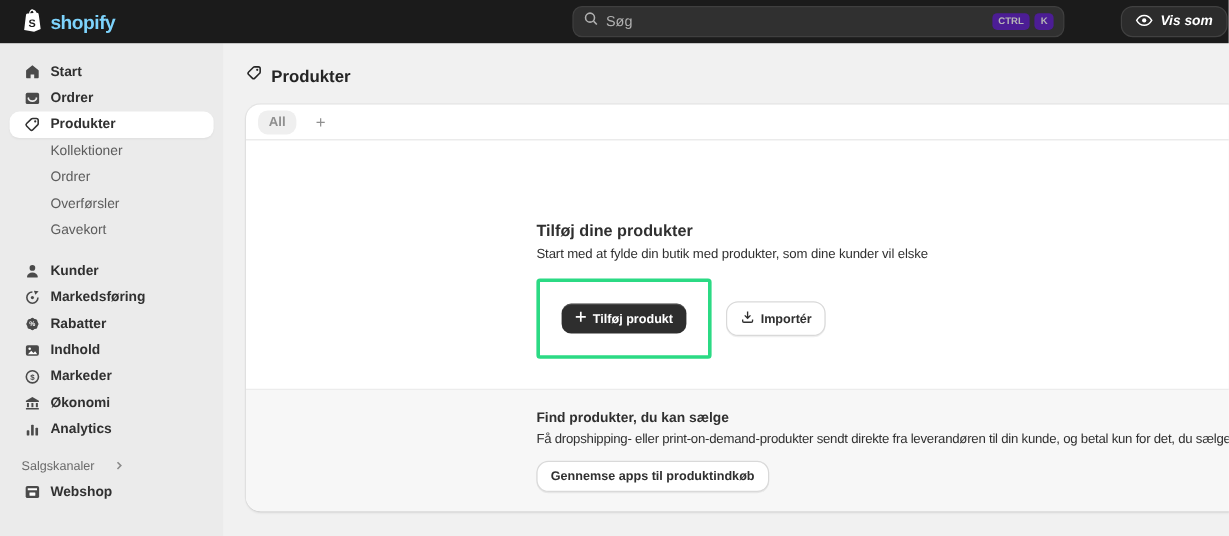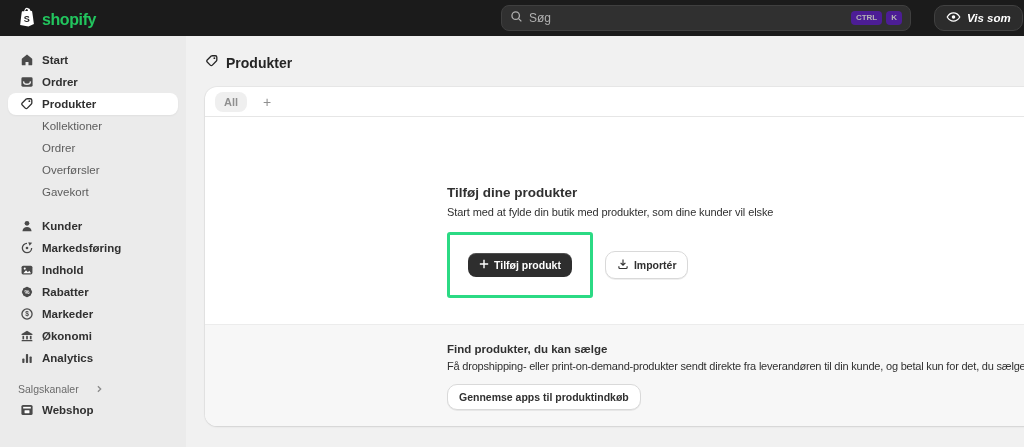--- a/index.html
+++ b/index.html
@@ -2,22 +2,22 @@
 <html><head>
 <meta charset="utf-8">
 <style>
   * { margin:0; padding:0; box-sizing:border-box; }
   html,body { width:1024px; height:447px; overflow:hidden;
     font-family:"Liberation Sans", sans-serif; background:#f1f1f1; }
 
   
   .topbar { position:relative; height:36px; background:#1b1b1b; }
   .logo { position:absolute; left:16px; top:6px; display:flex; align-items:center; gap:5px; }
-  .logo-text { color:#22c55e; font-size:16px; font-weight:bold; letter-spacing:-.4px; }
-  .searchbox { position:absolute; left:501px; top:5px; width:410px; height:26px;
+  .logo-text { color:#7dd3fc; font-size:16px; font-weight:bold; letter-spacing:-.4px; }
+  .searchbox { position:absolute; left:477px; top:5px; width:410px; height:26px;
     background:#303030; border:1px solid #3f3f3f; border-radius:8px;
     display:flex; align-items:center; padding:0 8px; gap:6px; }
   .search-text { color:#b0b0b0; font-size:12px; }
   .kbd-group { margin-left:auto; display:flex; gap:4px; }
   .kbd { background:#4c1d95; color:#b5b5b5; font-size:8px; font-weight:bold;
     border-radius:4px; padding:3px 5px; line-height:1; }
   .viewas { position:absolute; left:934px; top:5px; height:26px; padding:0 11px;
     background:#2c2c2c; border:1px solid #414141; border-radius:10px;
     display:flex; align-items:center; gap:6px; color:#fff; font-size:11.5px; font-weight:bold; cursor:pointer;font-style:italic; }
 
@@ -161,37 +161,37 @@
             <path fill="#4a4a4a" d="M9.4 1.5 13.9 2l-3 3.3Z"></path>
             <circle cx="8" cy="8" r="1.5" fill="#4a4a4a"></circle>
           </svg>
       </span>
       <span class="nav-label">Markedsføring</span>
     </div>
 
     <div class="nav-item">
       <span class="nav-icon">
         <svg width="14" height="14" viewBox="0 0 16 16">
+            <rect x="3.2" y="3.2" width="9.6" height="9.6" rx="2.4" fill="#4a4a4a"></rect>
+            <rect x="3.2" y="3.2" width="9.6" height="9.6" rx="2.4" fill="#4a4a4a" transform="rotate(45 8 8)"></rect>
+            <text x="8" y="10.3" text-anchor="middle" font-size="6.5" font-weight="bold" fill="#fff" font-family="Liberation Sans, sans-serif">%</text>
+          </svg>
+      </span>
+      <span class="nav-label">Rabatter</span>
+    </div>
+
+    <div class="nav-item">
+      <span class="nav-icon">
+        <svg width="14" height="14" viewBox="0 0 16 16">
             <rect x="1.8" y="3" width="12.4" height="10" rx="1.8" fill="#4a4a4a"></rect>
             <circle cx="5.4" cy="6.4" r="1.2" fill="#fff"></circle>
             <path fill="#fff" d="m3.8 11.6 3.1-3.2 2.1 2.1 1.6-1.6 2 2.7H4Z"></path>
           </svg>
       </span>
       <span class="nav-label">Indhold</span>
-    </div>
-
-    <div class="nav-item">
-      <span class="nav-icon">
-        <svg width="14" height="14" viewBox="0 0 16 16">
-            <rect x="3.2" y="3.2" width="9.6" height="9.6" rx="2.4" fill="#4a4a4a"></rect>
-            <rect x="3.2" y="3.2" width="9.6" height="9.6" rx="2.4" fill="#4a4a4a" transform="rotate(45 8 8)"></rect>
-            <text x="8" y="10.3" text-anchor="middle" font-size="6.5" font-weight="bold" fill="#fff" font-family="Liberation Sans, sans-serif">%</text>
-          </svg>
-      </span>
-      <span class="nav-label">Rabatter</span>
     </div>
 
     <div class="nav-item">
       <span class="nav-icon">
         <svg width="14" height="14" viewBox="0 0 16 16">
             <circle cx="8" cy="8" r="5.8" fill="none" stroke="#4a4a4a" stroke-width="1.5"></circle>
             <text x="8" y="10.7" text-anchor="middle" font-size="7.5" font-weight="bold" fill="#4a4a4a" font-family="Liberation Sans, sans-serif">$</text>
           </svg>
       </span>
       <span class="nav-label">Markeder</span>

